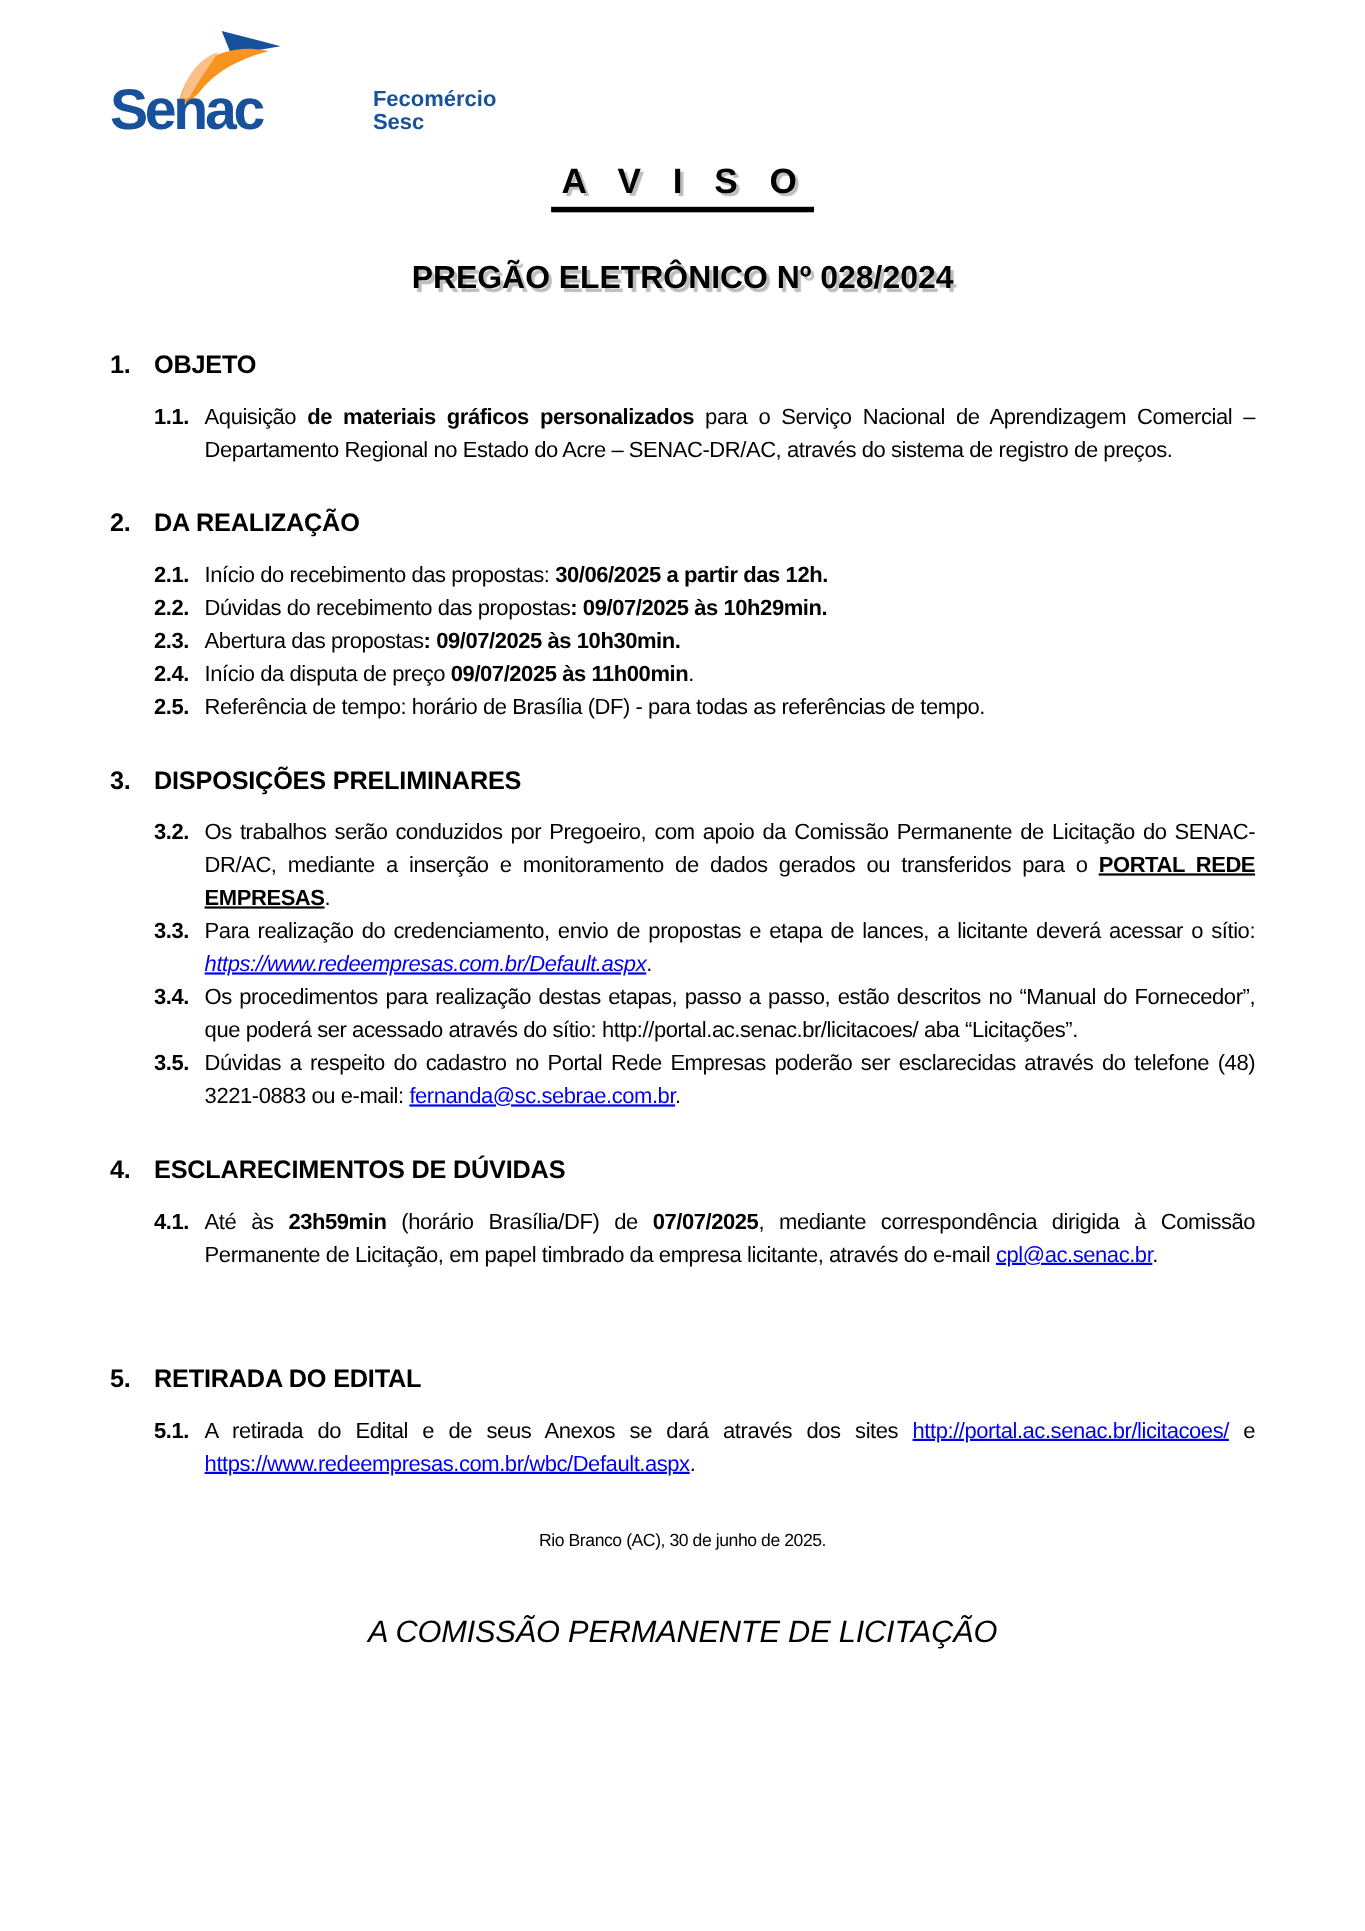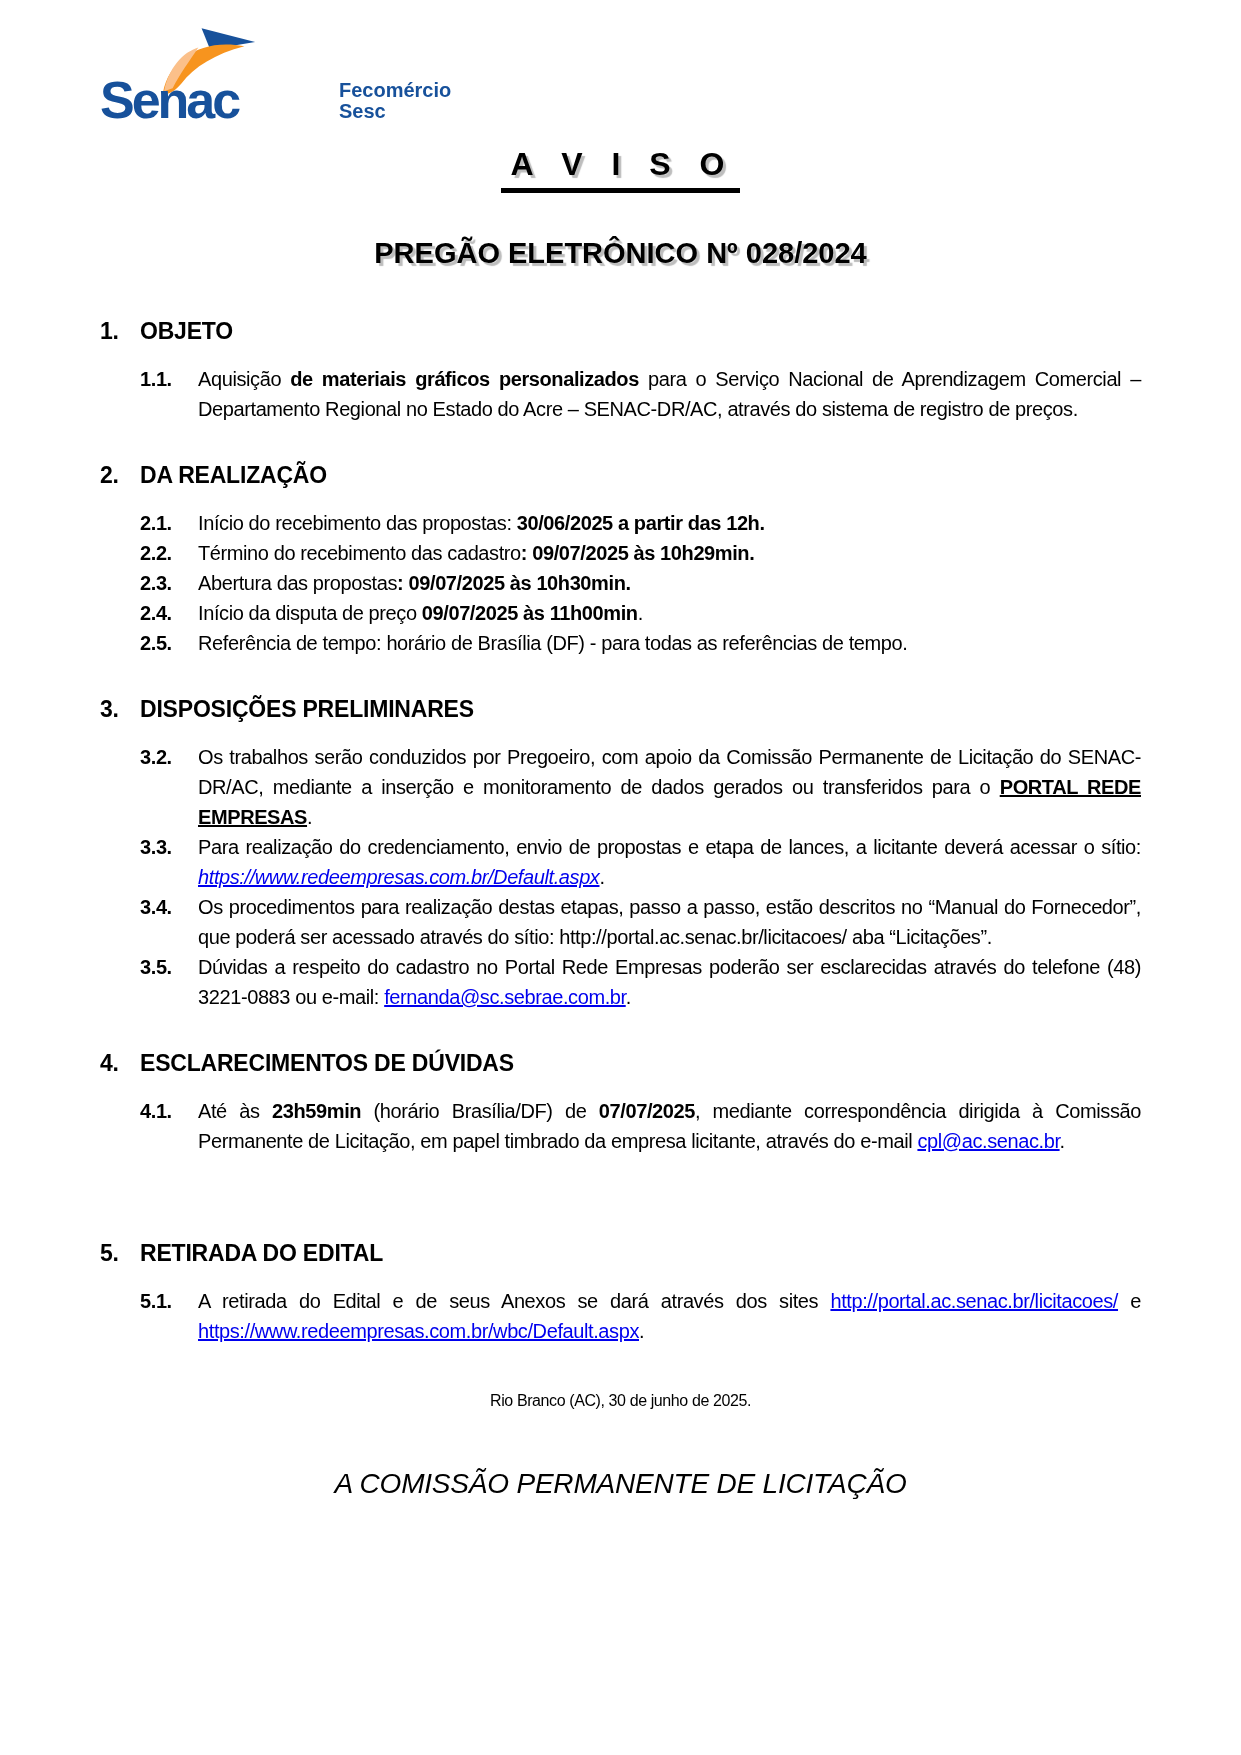--- a/index.html
+++ b/index.html
@@ -46,21 +46,21 @@
     text-shadow:3px 3px 1px var(--shadow, #bdbdbd);
   }
 
   
   #sections-root { margin-top:46px; font-size:20px; letter-spacing:-0.4px; line-height:30px; }
   .doc-section { margin-top:36px; }
   .doc-section:first-child { margin-top:0; }
   #sections-root > .doc-section:nth-child(5) { margin-top:82px; }
   .sec-head { display:flex; font-weight:bold; font-size:23px; margin-bottom:18px; letter-spacing:-0.2px; }
   .sec-num { flex:0 0 40px; }
-  .clause { display:flex; margin-left:40px;gap:12px; }
+  .clause { display:flex; margin-left:40px; }
   .clause-num { flex:0 0 46px; font-weight:bold; }
   .clause-text { flex:1; text-align:justify; }
   .bold { font-weight:bold; }
   .underline { text-decoration:underline; }
   .italic { font-style:italic; }
   a.link { color:var(--link, #0000EE); text-decoration:underline; cursor:pointer; }
 
   
   .date-line { text-align:center; margin-top:46px; font-size:16px; letter-spacing:-0.4px; }
   .signature-line { text-align:center; margin-top:58px; font-size:28px; font-style:italic; letter-spacing:-0.2px; }
@@ -110,21 +110,21 @@
         <div class="sec-head">
           <span class="sec-num">2.</span>
           <span class="sec-title">DA REALIZAÇÃO</span>
         </div>
         <div class="clause">
           <span class="clause-num">2.1.</span>
           <div class="clause-text"><span class="">Início do recebimento das propostas: </span><span class="bold">30/06/2025 a partir das 12h.</span></div>
         </div>
         <div class="clause">
           <span class="clause-num">2.2.</span>
-          <div class="clause-text"><span class="">Término do recebimento das cadastro</span><span class="bold">: 09/07/2025 às 10h29min.</span></div>
+          <div class="clause-text"><span class="">Dúvidas do recebimento das propostas</span><span class="bold">: 09/07/2025 às 10h29min.</span></div>
         </div>
         <div class="clause">
           <span class="clause-num">2.3.</span>
           <div class="clause-text"><span class="">Abertura das propostas</span><span class="bold">: 09/07/2025 às 10h30min.</span></div>
         </div>
         <div class="clause">
           <span class="clause-num">2.4.</span>
           <div class="clause-text"><span class="">Início da disputa de preço </span><span class="bold">09/07/2025 às 11h00min</span><span class="">.</span></div>
         </div>
         <div class="clause">

